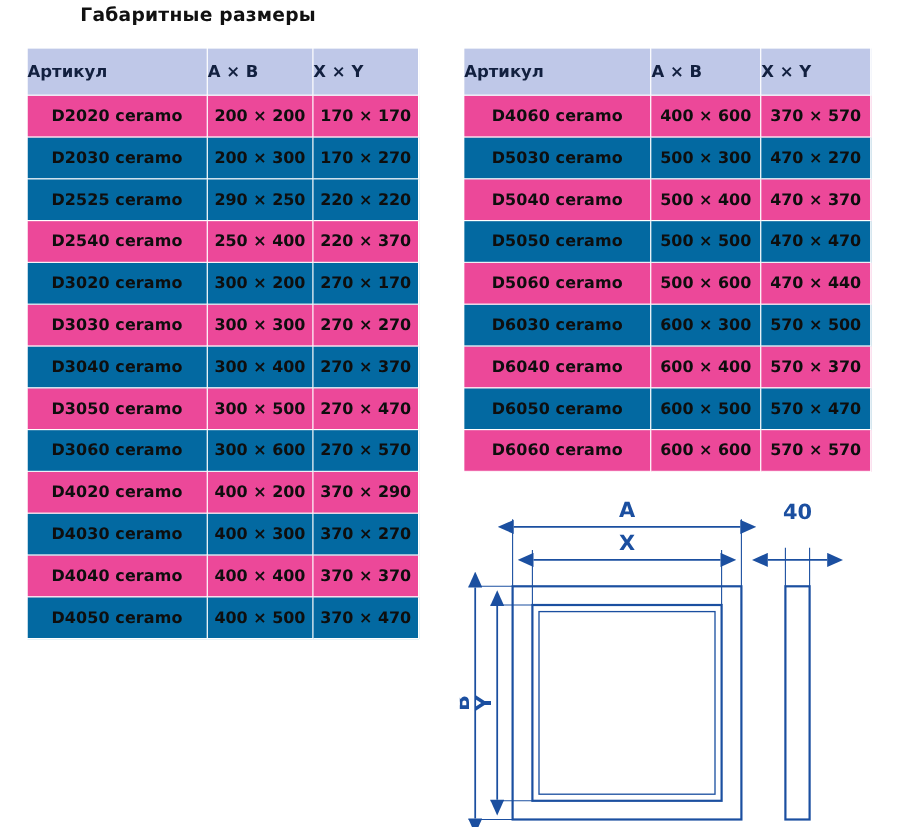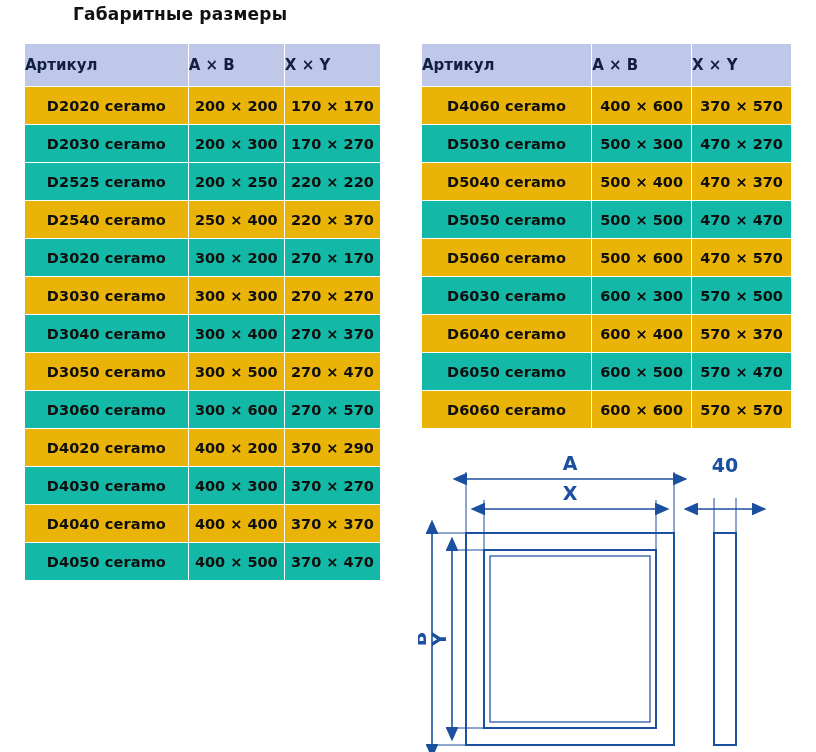--- a/index.html
+++ b/index.html
@@ -52,22 +52,22 @@
   .size-table td {
     height: 37px;
     font-size: 14.5px;
     font-weight: bold;
     text-align: center;
     border: 1px solid #ffffff;
     padding: 0;
     color: #0e0e0e;
     white-space: nowrap;
   }
-  .size-table tr.odd td { background: #eab308; }
-  .size-table tr.even td { background: #14b8a6; }
+  .size-table tr.odd td { background: #ec4899; }
+  .size-table tr.even td { background: #0369a1; }
 
   .col-art { width: 46%; }
   .col-ab  { width: 27%; }
   .col-xy  { width: 27%; }
 
   .art { letter-spacing: 0.1px; }
 
   
   .drawing {
     position: absolute;
@@ -104,21 +104,21 @@
         <td>200 × 200</td>
         <td>170 × 170</td>
       </tr>
       <tr class="even">
         <td class="art">D2030 ceramo</td>
         <td>200 × 300</td>
         <td>170 × 270</td>
       </tr>
       <tr class="even">
         <td class="art">D2525 ceramo</td>
-        <td>200 × 250</td>
+        <td>290 × 250</td>
         <td>220 × 220</td>
       </tr>
       <tr class="odd">
         <td class="art">D2540 ceramo</td>
         <td>250 × 400</td>
         <td>220 × 370</td>
       </tr>
       <tr class="even">
         <td class="art">D3020 ceramo</td>
         <td>300 × 200</td>
@@ -197,21 +197,21 @@
         <td>470 × 370</td>
       </tr>
       <tr class="even">
         <td class="art">D5050 ceramo</td>
         <td>500 × 500</td>
         <td>470 × 470</td>
       </tr>
       <tr class="odd">
         <td class="art">D5060 ceramo</td>
         <td>500 × 600</td>
-        <td>470 × 570</td>
+        <td>470 × 440</td>
       </tr>
       <tr class="even">
         <td class="art">D6030 ceramo</td>
         <td>600 × 300</td>
         <td>570 × 500</td>
       </tr>
       <tr class="odd">
         <td class="art">D6040 ceramo</td>
         <td>600 × 400</td>
         <td>570 × 370</td>

